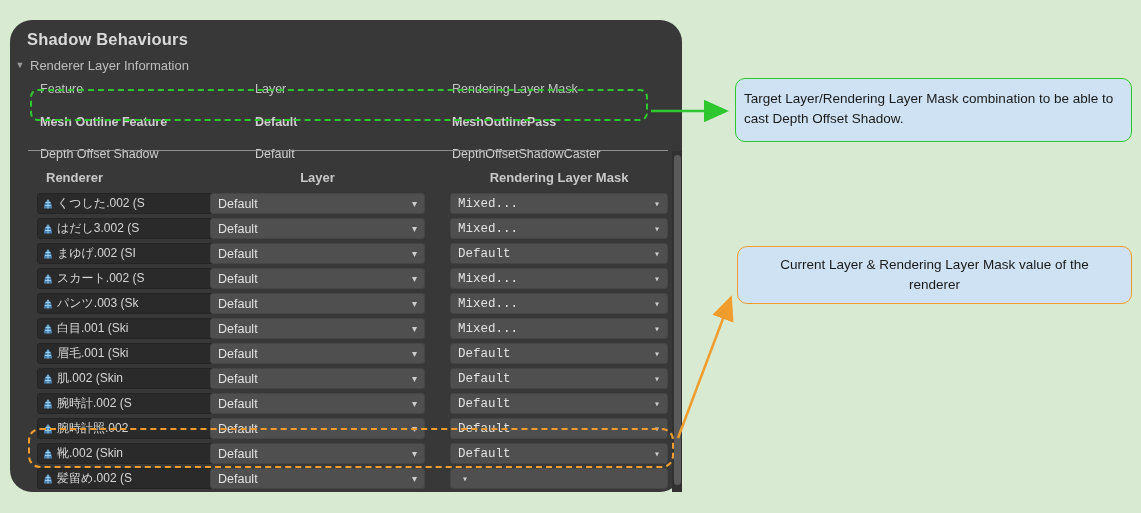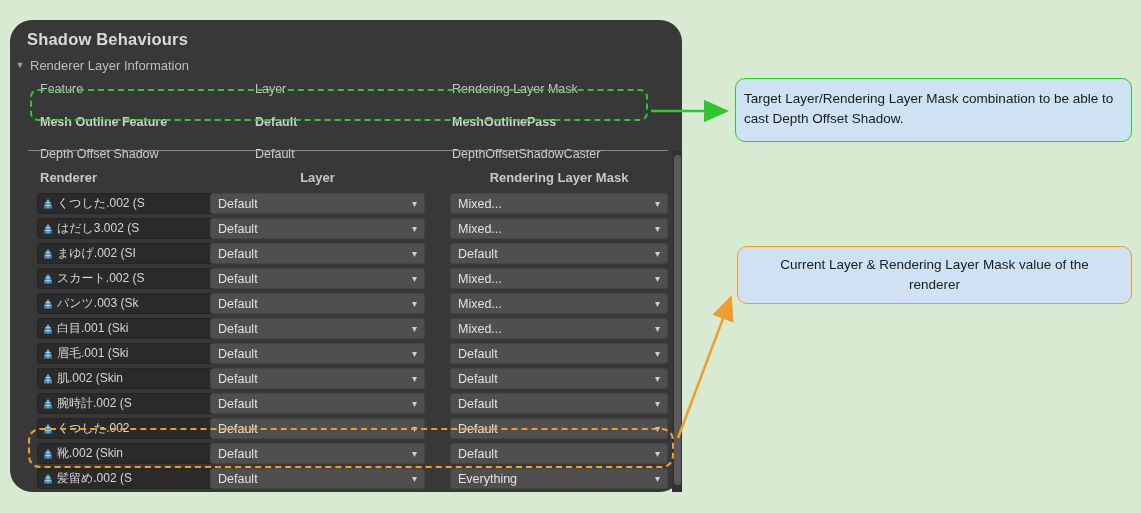--- a/index.html
+++ b/index.html
@@ -20,35 +20,35 @@
   
   .ftext{position:absolute;height:16px;font-size:12.5px;color:#cfcfcf;white-space:nowrap;}
   .fhead{font-weight:normal;color:#c4c4c4;}
   .fx-feature{left:30px;} .fx-layer{left:245px;} .fx-mask{left:442px;}
   .fy-head{top:62px;} .fy-r0{top:79px;margin-top:48px;} .fy-r1{top:95px;font-weight:bold;}
 
   .divider{position:absolute;left:18px;top:130px;width:640px;height:1px;background:#8f8f8f;}
 
   
   .rhead{position:absolute;top:150px;height:16px;font-size:13px;font-weight:bold;color:#c8c8c8;}
-  .rhead-renderer{left:30px;}
+  .rhead-renderer{left:36px;}
   .rhead-layer{left:200px;width:215px;text-align:center;}
   .rhead-mask{left:440px;width:218px;text-align:center;}
 
   .rows{position:absolute;left:0;top:172px;width:100%;}
   .rrow{position:relative;height:25px;width:100%;}
   .objfield{position:absolute;left:27px;top:1px;width:190px;height:21px;background:var(--field-bg);
     border:1px solid #242424;border-radius:3px;display:flex;align-items:center;overflow:hidden;}
   .objfield .mesh-icon{flex:0 0 auto;margin:0 3px 0 4px;display:flex;}
   .objname{flex:1 1 auto;font-size:12px;color:#d6d6d6;white-space:nowrap;overflow:hidden;}
   .picker{flex:0 0 16px;height:100%;display:flex;align-items:center;justify-content:center;
     font-size:12px;color:#b4b4b4;background:#333;border-left:1px solid #262626;}
   .dropdown{position:absolute;top:1px;height:21px;background:var(--dropdown-bg);border:1px solid #454545;
     border-radius:3px;display:flex;align-items:center;padding:0 7px;}
-  .dd-layer{left:200px;width:215px;} .dd-mask{left:440px;width:218px;}
+  .dd-layer{left:200px;width:215px;} .dd-mask{left:440px;width:218px;font-family:Liberation Mono, monospace;}
   .dd-value{flex:1;font-size:12.5px;color:#e2e2e2;white-space:nowrap;overflow:hidden;}
   .dd-arrow{flex:0 0 auto;font-size:10px;color:#cdcdcd;margin-left:4px;}
 
   .scrollbar{position:absolute;right:0;top:131px;width:10px;height:341px;background:#313131;}
   .scroll-thumb{position:absolute;left:1.5px;top:4px;width:7px;height:330px;background:#5a5a5a;border-radius:4px;}
 
   
   .dash-rect{position:absolute;border:2px dashed;background:transparent;}
   .dash-green{left:30px;top:89px;width:618px;height:32px;border-color:var(--accent-green);border-radius:8px;}
   .dash-orange{left:28px;top:428px;width:646px;height:40px;border-color:var(--accent-orange);border-radius:12px;}
@@ -273,21 +273,21 @@
     </div>
   </div>
         <div class="rrow">
     <div class="objfield">
       <span class="mesh-icon">
         <svg width="12" height="12" viewBox="0 0 12 12">
           <path d="M2 10.5 Q2 4 6 1.5 Q10 4 10 10.5 Z" fill="#4a7fae"></path>
           <path d="M6 1.5 L6 10.5 M3 7.5 L9 7.5 M3.6 4.5 L8.4 4.5" stroke="#9fd6f2" stroke-width="0.9" fill="none"></path>
         </svg>
       </span>
-      <span class="objname">くつした.002</span>
+      <span class="objname">腕時計照.002</span>
       <span class="picker">⊙</span>
     </div>
     <div class="dropdown dd-layer">
       <span class="dd-value">Default</span>
       <span class="dd-arrow">▾</span>
     </div>
     <div class="dropdown dd-mask">
       <span class="dd-value">Default</span>
       <span class="dd-arrow">▾</span>
     </div>
@@ -321,21 +321,20 @@
         </svg>
       </span>
       <span class="objname">髪留め.002 (S</span>
       <span class="picker">⊙</span>
     </div>
     <div class="dropdown dd-layer">
       <span class="dd-value">Default</span>
       <span class="dd-arrow">▾</span>
     </div>
     <div class="dropdown dd-mask">
-      <span class="dd-value">Everything</span>
       <span class="dd-arrow">▾</span>
     </div>
   </div>
       </div>
 
     <div class="scrollbar">
       <div class="scroll-thumb"></div>
     </div>
   </div>
 

